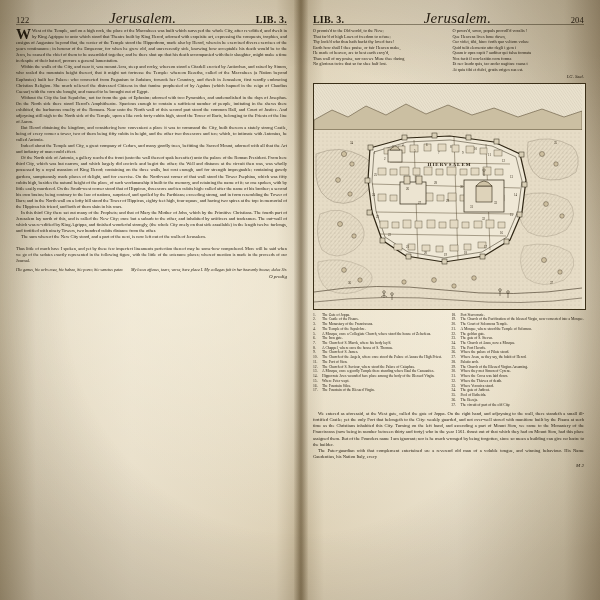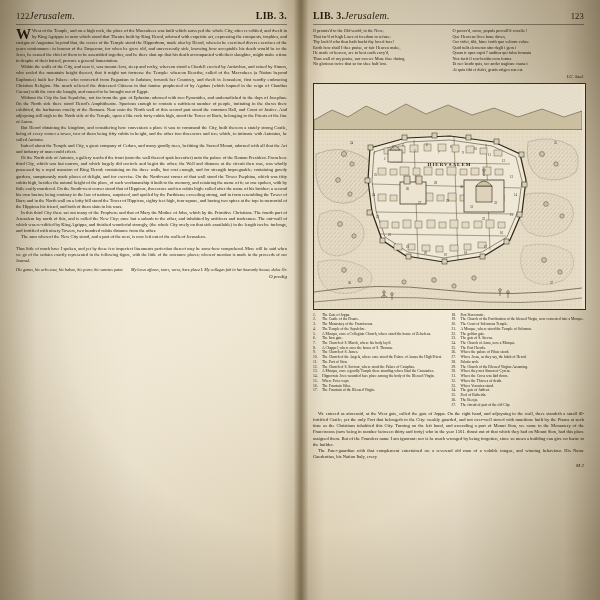--- a/index.html
+++ b/index.html
@@ -73,22 +73,23 @@
     display: flex;
     align-items: baseline;
     font-size: 8.5px;
     letter-spacing: 0.2px;
     height: 12px;
     margin-bottom: 2px;
   }
   .runhead .folio { font-style: normal; }
   .runhead .ttl {
     flex: 1;
+    text-align: center;
     font-style: italic;
-    font-size: 10px;
+    font-size: 15px;
     font-family: Liberation Serif, serif;
   }
   .runhead .lib {
     font-size: 10px;
     font-weight: bold;
   }
 
   .rule {
     height: 1px;
     background: rgba(40,30,12,0.45);
@@ -236,21 +237,21 @@
         <span>My locus effusus, tears, verse, here place I. My collegas fuit in her heavenly house; dulce Sir.</span>
       </div>
 
       <div class="catch">O prodig</div>
     </div>
 
     <div class="leaf right">
       <div class="runhead">
         <span class="lib">LIB. 3.</span>
         <span class="ttl">Jerusalem.</span>
-        <span class="folio">123</span>
+        <span class="folio">204</span>
       </div>
       <div class="rule"></div>
 
       <div class="verse">
         <div class="vcol">
           <p>O promis'd to the Old world, to the New;</p>
           <p>That far'd of high Laws of freedom to refuse;</p>
           <p>Thy look'd who thus hath hackt thy loved face!</p>
           <p>Earth how shall I thee praise, or fair Heaven make,</p>
           <p>He made of heaven, are to best earth envy'd,</p>

